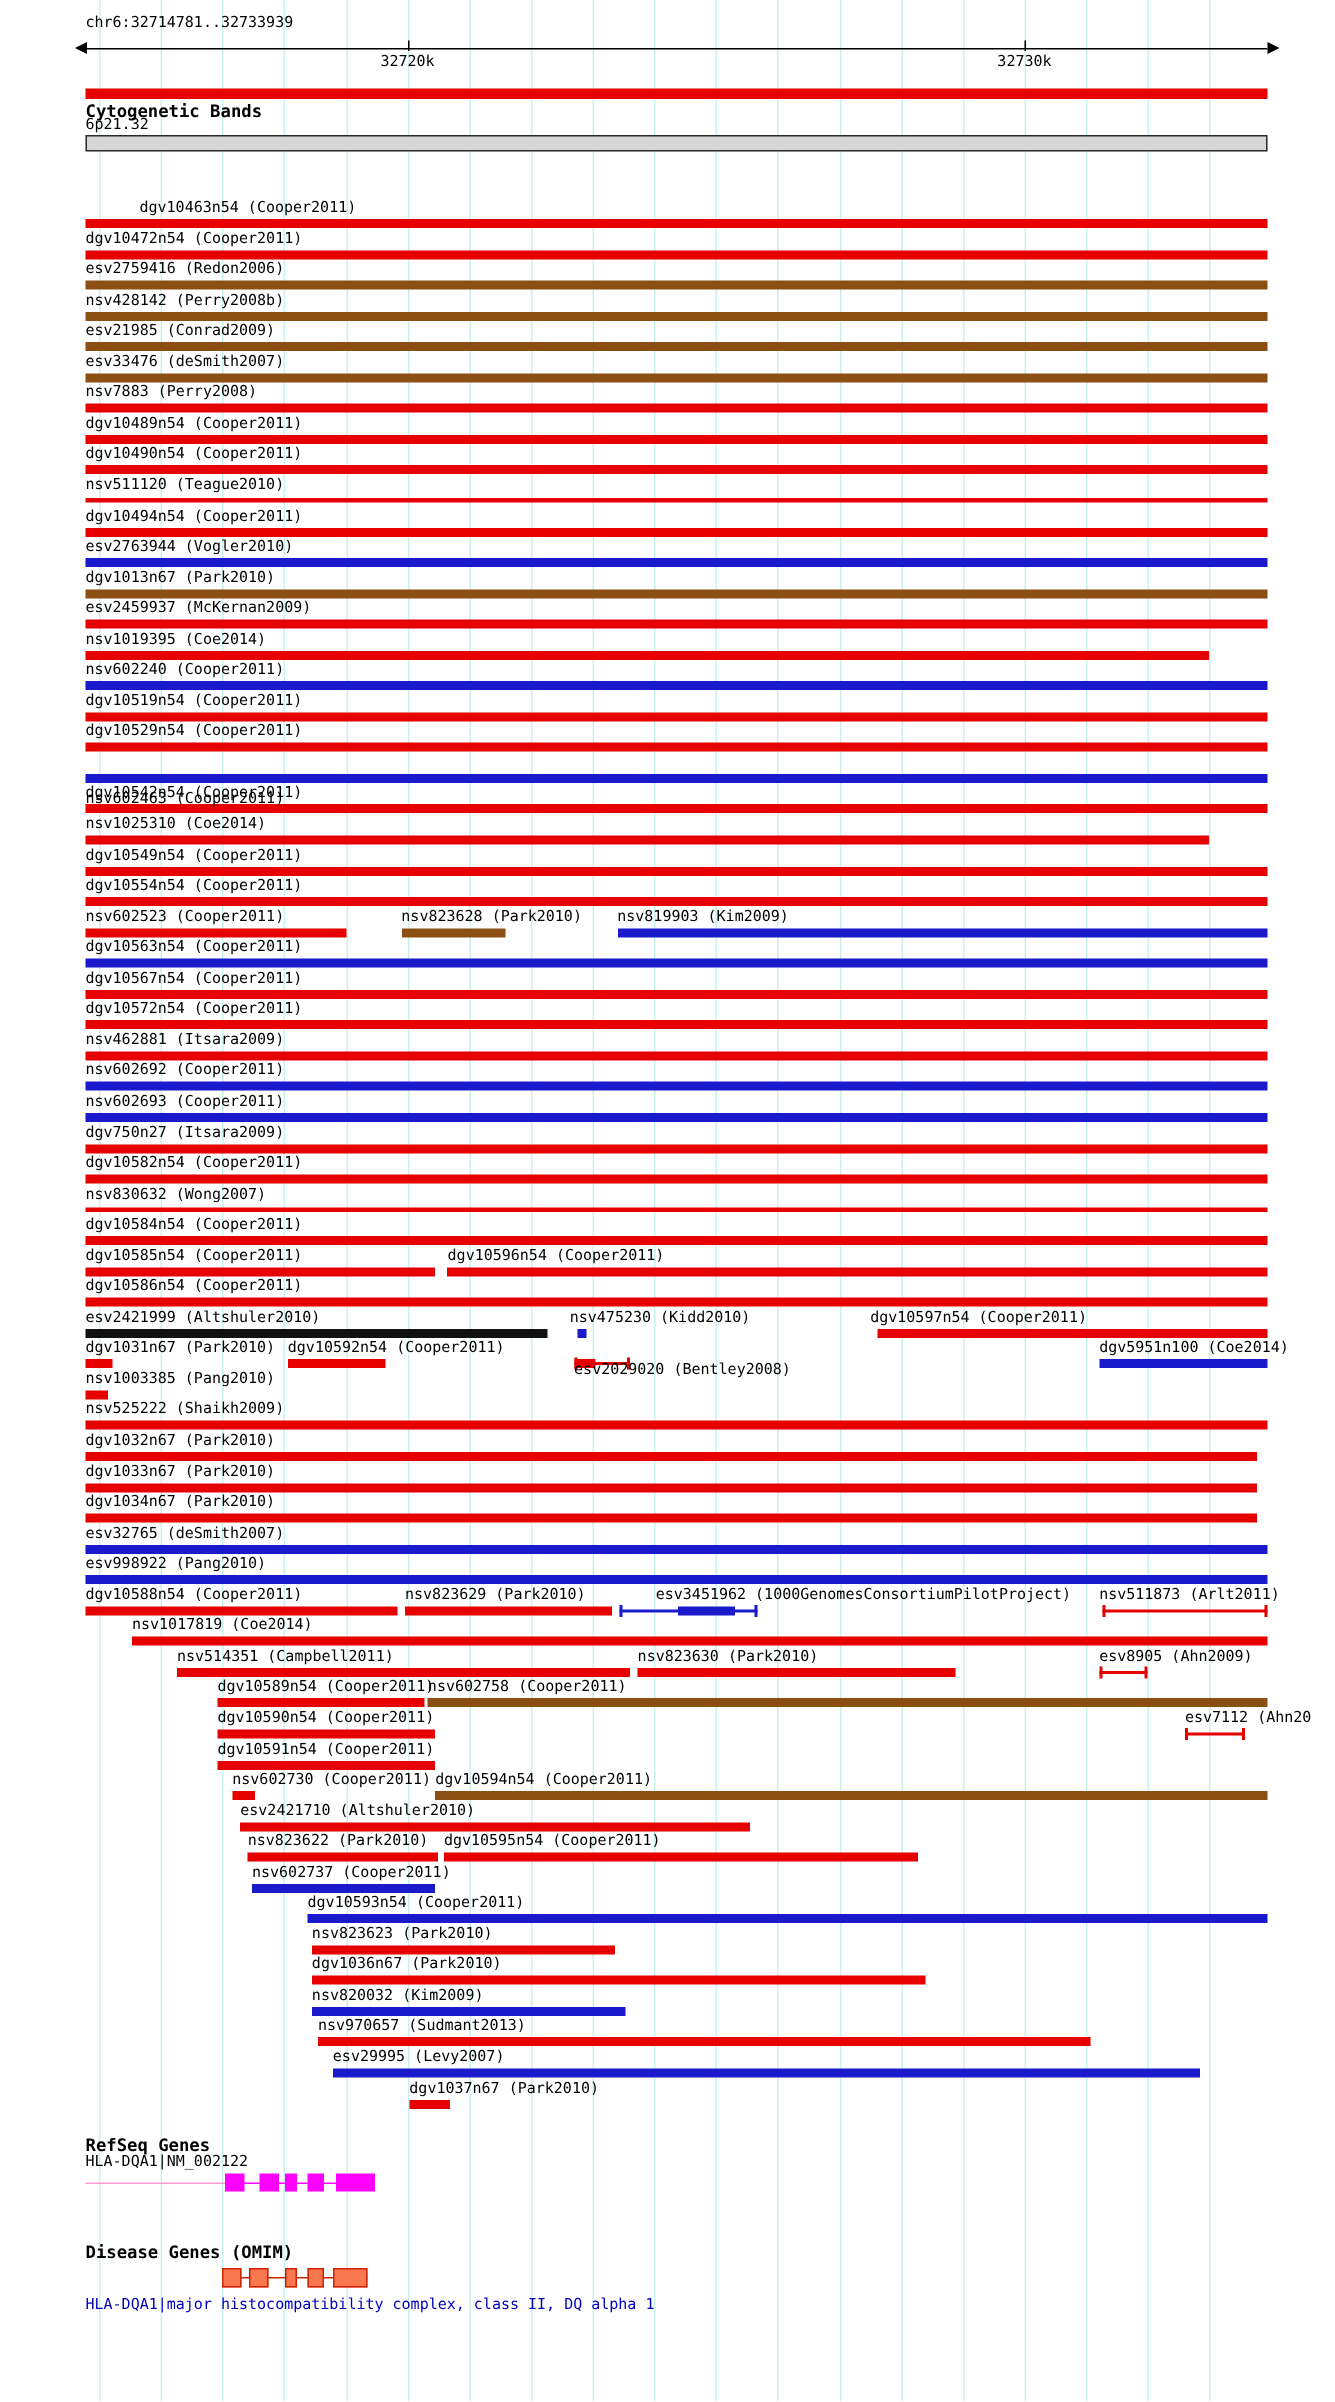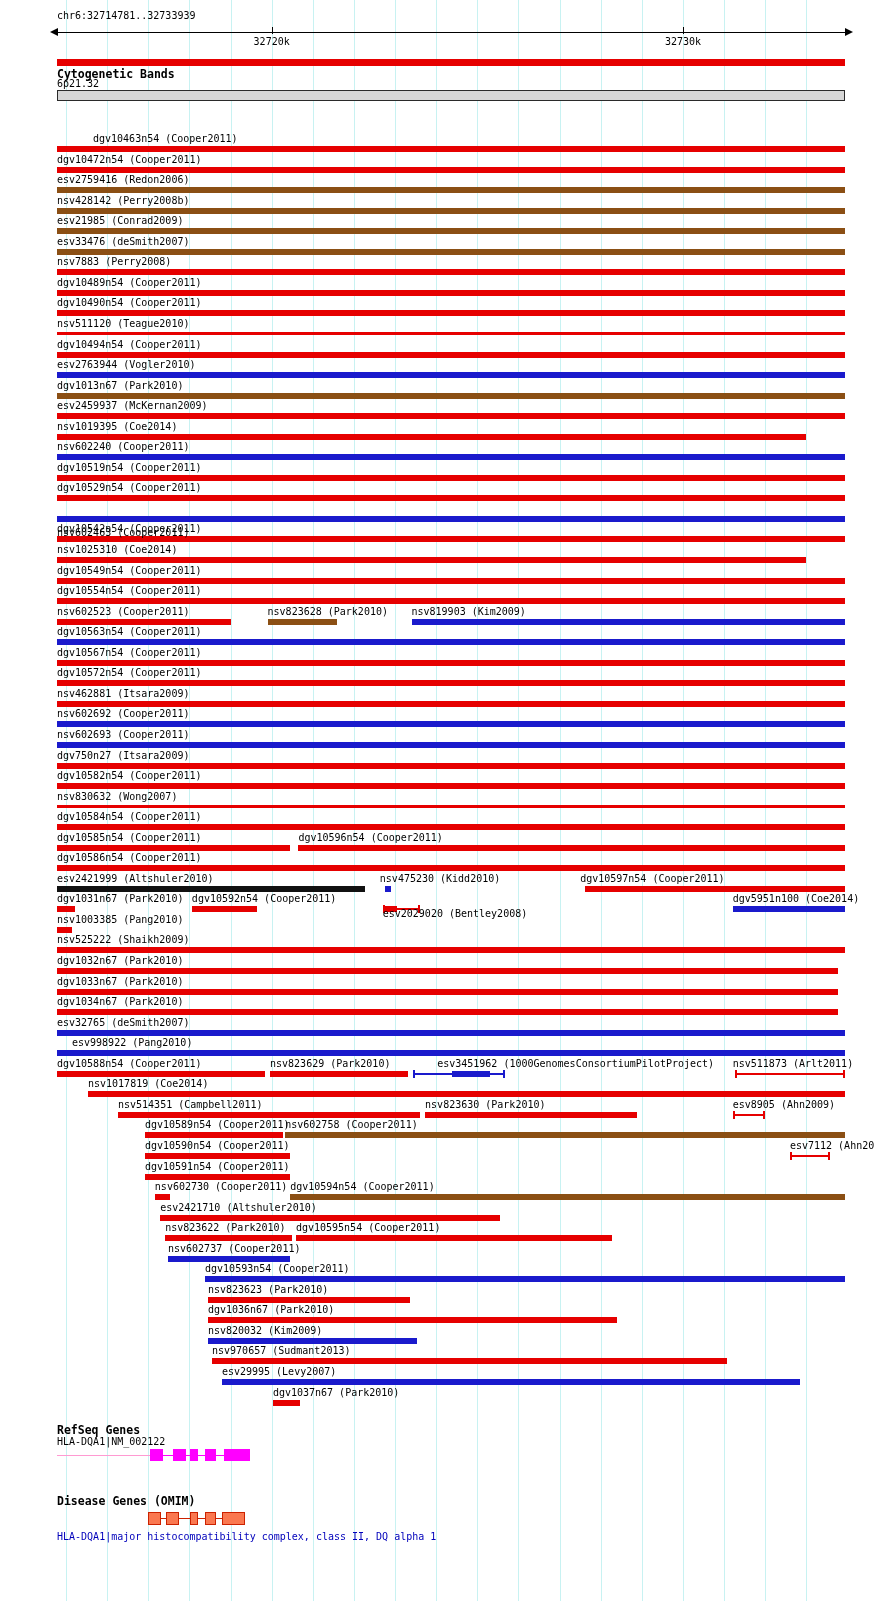--- a/index.html
+++ b/index.html
@@ -179,21 +179,21 @@
     <div class="vlabel" style="left: 57px; top: 934.45px;">nsv525222 (Shaikh2009)</div>
     <div class="vbar" style="left: 57px; top: 947.45px; width: 788px; height: 6px; background: rgb(230, 0, 0);"></div>
     <div class="vlabel" style="left: 57px; top: 955px;">dgv1032n67 (Park2010)</div>
     <div class="vbar" style="left: 57px; top: 968px; width: 781.049px; height: 6px; background: rgb(230, 0, 0);"></div>
     <div class="vlabel" style="left: 57px; top: 975.55px;">dgv1033n67 (Park2010)</div>
     <div class="vbar" style="left: 57px; top: 988.55px; width: 781.049px; height: 6px; background: rgb(230, 0, 0);"></div>
     <div class="vlabel" style="left: 57px; top: 996.1px;">dgv1034n67 (Park2010)</div>
     <div class="vbar" style="left: 57px; top: 1009.1px; width: 781.049px; height: 6px; background: rgb(230, 0, 0);"></div>
     <div class="vlabel" style="left: 57px; top: 1016.65px;">esv32765 (deSmith2007)</div>
     <div class="vbar" style="left: 57px; top: 1029.65px; width: 788px; height: 6px; background: rgb(26, 26, 204);"></div>
-    <div class="vlabel" style="left: 57px; top: 1037.2px; margin-left: 15px;">esv998922 (Pang2010)</div>
+    <div class="vlabel" style="left: 57px; top: 1037.2px;">esv998922 (Pang2010)</div>
     <div class="vbar" style="left: 57px; top: 1050.2px; width: 788px; height: 6px; background: rgb(26, 26, 204);"></div>
     <div class="vlabel" style="left: 57px; top: 1057.75px;">dgv10588n54 (Cooper2011)</div>
     <div class="vbar" style="left: 57px; top: 1070.75px; width: 208.085px; height: 6px; background: rgb(230, 0, 0);"></div>
     <div class="vlabel" style="left: 270.021px; top: 1057.75px;">nsv823629 (Park2010)</div>
     <div class="vbar" style="left: 270.021px; top: 1070.75px; width: 137.791px; height: 6px; background: rgb(230, 0, 0);"></div>
     <div class="vlabel" style="left: 413.159px; top: 1057.75px; margin-left: 24px;">esv3451962 (1000GenomesConsortiumPilotProject)</div>
     <div class="vline" style="left: 413.159px; top: 1072.75px; width: 91.7236px; background: rgb(26, 26, 204);"></div>
     <div class="vtick" style="left: 413.159px; top: 1069.75px; background: rgb(26, 26, 204);"></div>
     <div class="vtick" style="left: 502.882px; top: 1069.75px; background: rgb(26, 26, 204);"></div>
     <div class="vbar" style="left: 451.823px; top: 1070.75px; width: 38.2524px; background: rgb(26, 26, 204);"></div>

